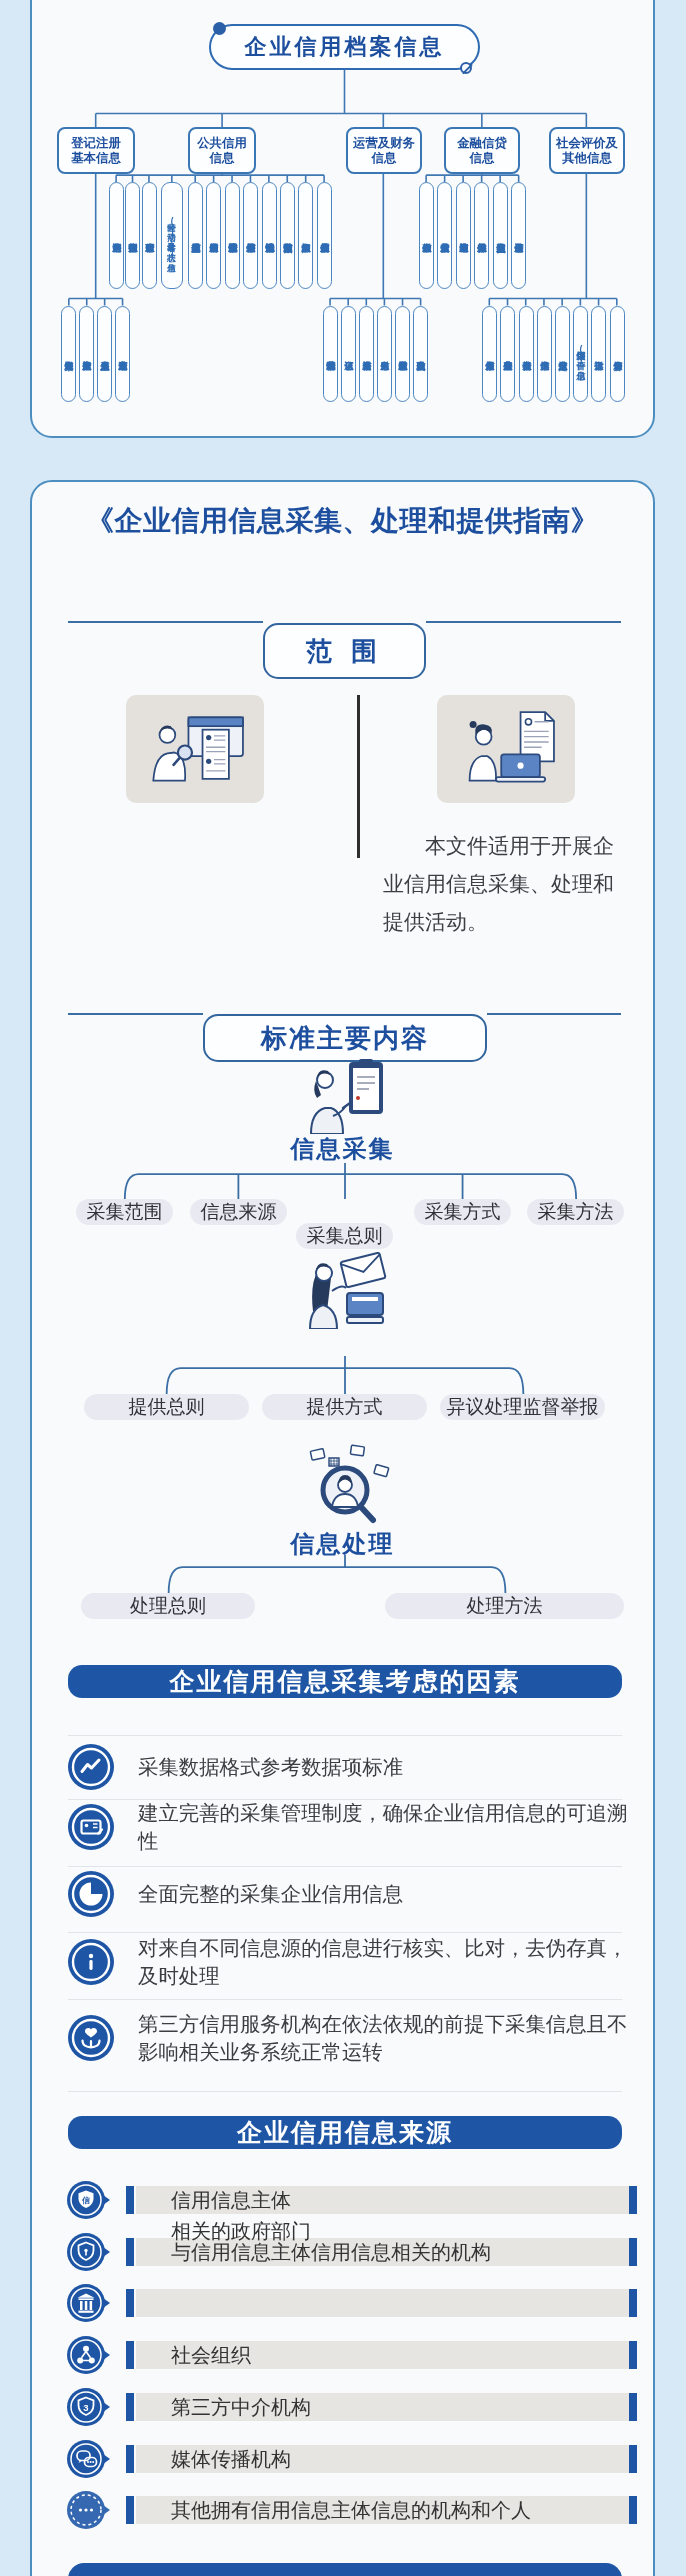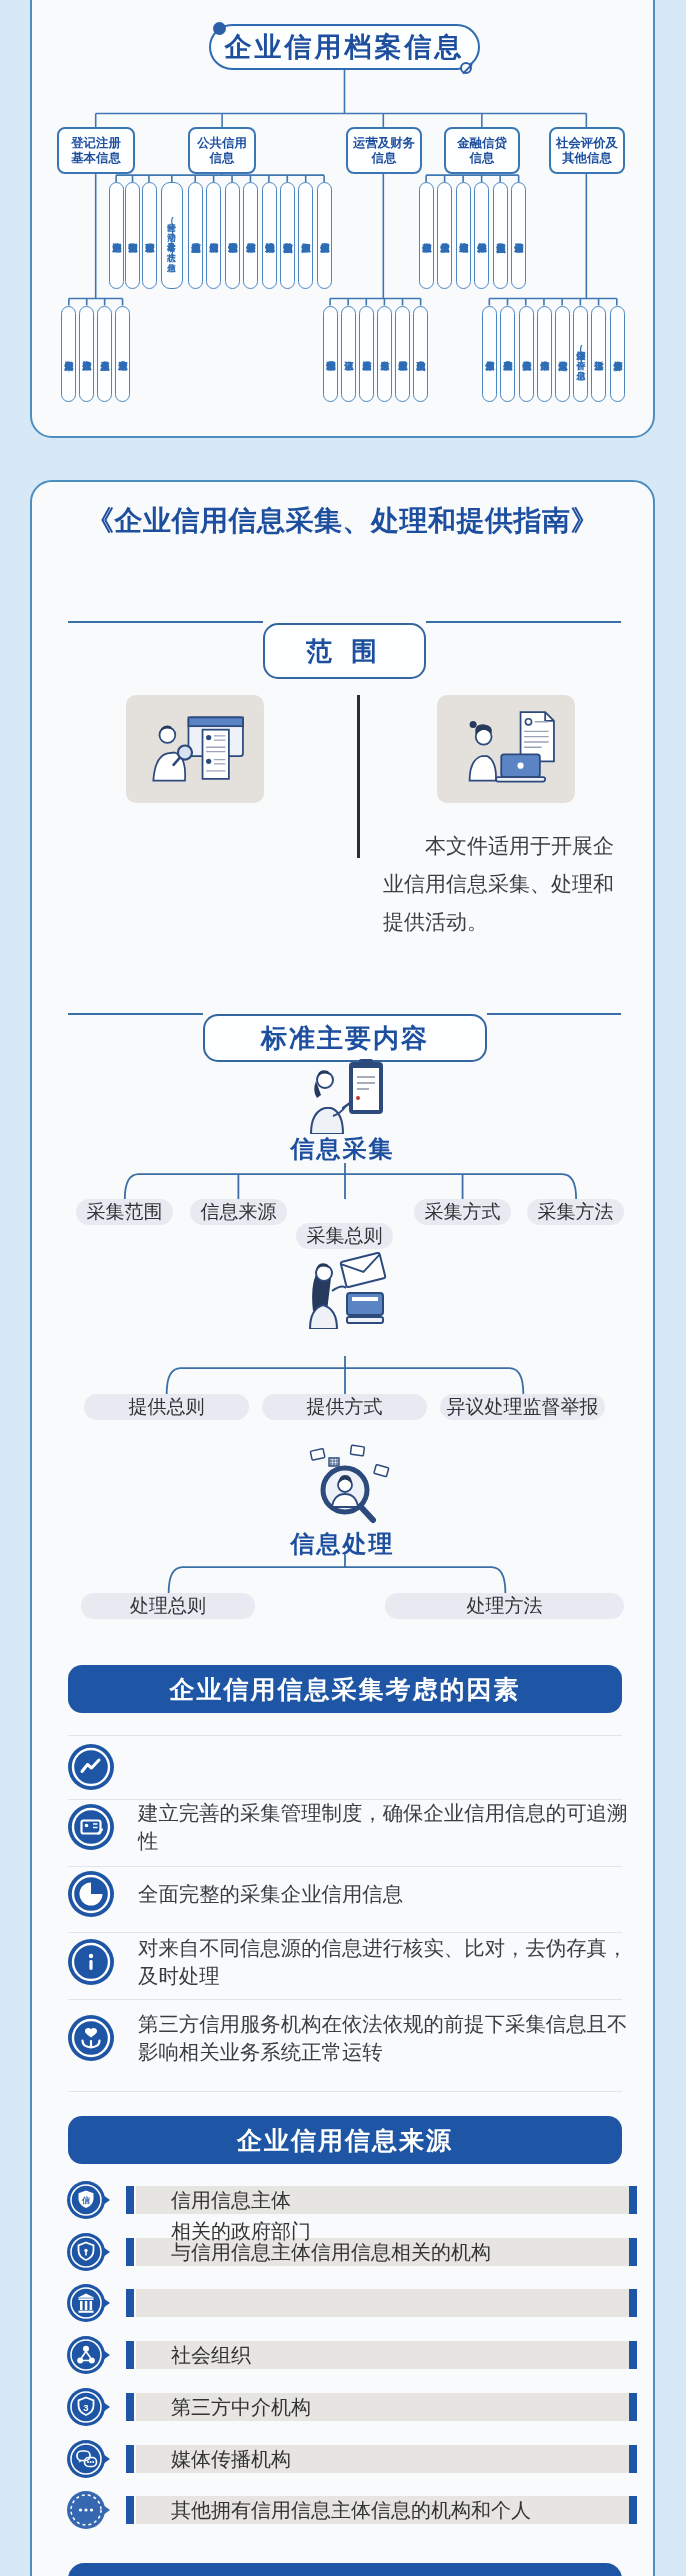--- a/index.html
+++ b/index.html
@@ -13,21 +13,21 @@
   .page{position:relative;width:686px;height:2576px;background:var(--pageBg);overflow:hidden;margin:0 auto;}
   .card{position:absolute;left:30px;width:625px;background:var(--cardBg);
         border:2px solid var(--cardBorder);border-radius:22px;}
   .card1{top:-24px;height:462px;}
   .card2{top:480px;height:2131px;}
   
   .tree-svg{position:absolute;left:0;top:0;}
   .title-pill{position:absolute;left:177px;top:46px;width:271px;height:46px;
       border:2.5px solid #2f6bb3;border-radius:24px;background:#fdfeff;
       display:flex;align-items:center;justify-content:center;
-      font-size:27px;font-weight:800;color:var(--navy);letter-spacing:3px;}
+      font-size:22px;font-weight:800;color:var(--navy);letter-spacing:3px;}
   .title-dot{position:absolute;left:2px;top:-4px;width:13px;height:13px;border-radius:50%;background:#2b5fa7;}
   .title-ring{position:absolute;right:6px;bottom:-6px;width:12px;height:12px;border-radius:50%;
       border:2px solid #2b5fa7;background:var(--cardBg);}
   .title-ring::after{content:"";position:absolute;left:-1px;top:4px;width:13px;height:2px;background:#2b5fa7;transform:rotate(-45deg);}
   .lv1box{position:absolute;height:47px;border:2px solid #3b76b4;border-radius:8px;background:#fdfeff;
       display:flex;align-items:center;justify-content:center;text-align:center;
       font-size:12.4px;line-height:15px;font-weight:700;color:var(--navy);white-space:pre-line;}
   .vpill{position:absolute;border:1.5px solid var(--pillB);border-radius:9px;background:#fdfeff;
       writing-mode:vertical-rl;text-orientation:upright;
       display:flex;align-items:center;justify-content:center;
@@ -43,21 +43,21 @@
       display:flex;align-items:center;justify-content:center;}
   .scope-divider{position:absolute;left:325px;top:213px;width:2.5px;height:163px;background:#2e2e2e;}
   .scope-p{position:absolute;font-size:21px;line-height:38px;color:var(--body);text-indent:2em;}
   .sec-label{position:absolute;left:0;width:100%;text-align:center;
       font-size:24px;font-weight:800;color:var(--navy);letter-spacing:2px;}
   .illo{position:absolute;}
   .bracket{position:absolute;left:44px;width:538px;height:40px;}
   .hpill{position:absolute;height:26px;border-radius:13px;background:var(--chip);
       display:flex;align-items:center;justify-content:center;
       font-size:19px;color:#2f3237;font-weight:500;}
-  .banner{position:absolute;left:36px;width:554px;height:48px;border-radius:14px;background:var(--banner);
+  .banner{position:absolute;left:36px;width:554px;height:33px;border-radius:14px;background:var(--banner);
       display:flex;align-items:center;justify-content:center;
       font-size:25px;font-weight:700;color:#fff;letter-spacing:2px;}
   .sep{position:absolute;left:36px;width:554px;height:1px;background:#e0e5e8;}
   .factor-icon{position:absolute;left:35px;width:48px;height:48px;}
   .factor-text{position:absolute;left:106px;width:490px;display:flex;align-items:center;
       font-size:20.4px;line-height:28px;color:#3b3d40;font-weight:500;}
   .src-icon{position:absolute;left:34px;width:48px;height:42px;}
   .src-accent{position:absolute;width:8px;height:28px;background:var(--banner);}
   .src-bar{position:absolute;left:104px;width:494px;height:28px;background:var(--grayBar);}
   .src-text{position:absolute;left:139px;height:28px;display:flex;align-items:center;
@@ -255,20 +255,21 @@
       <div class="sep" style="top: 1317px;"></div>
       <div class="sep" style="top: 1384px;"></div>
       <div class="sep" style="top: 1450px;"></div>
       <div class="sep" style="top: 1517px;"></div>
       <div class="sep" style="top: 1609px;"></div>
       <div class="factor-icon" style="top: 1261px;"><svg width="48" height="48" viewBox="0 0 48 48">
           <circle cx="24" cy="24" r="23" fill="#1e56a5"></circle>
           <circle cx="24" cy="24" r="18" fill="none" stroke="#fff" stroke-width="2.4"></circle>
           <polyline points="15,28.5 20.5,21.5 24.5,25 32,17" fill="none" stroke="#fff" stroke-width="3" stroke-linecap="round" stroke-linejoin="round"></polyline>
         </svg></div>
+      <div class="factor-text" style="top: 1253px; height: 64px;">采集数据格式参考数据项标准</div>
       <div class="factor-icon" style="top: 1321px;"><svg width="48" height="48" viewBox="0 0 48 48">
           <circle cx="24" cy="24" r="23" fill="#1e56a5"></circle>
           <circle cx="24" cy="24" r="18" fill="none" stroke="#fff" stroke-width="2.4"></circle>
           <rect x="14.5" y="17.5" width="19" height="13" rx="2" fill="none" stroke="#fff" stroke-width="2.2"></rect>
           <circle cx="19.5" cy="22.5" r="1.8" fill="#fff"></circle>
           <path d="M26,21 H30.5 M26,24.5 H30.5" stroke="#fff" stroke-width="1.6"></path>
           <path d="M31,30.5 L35,26.5" stroke="#fff" stroke-width="2.2" stroke-linecap="round"></path>
         </svg></div>
       <div class="factor-text" style="top: 1313px; height: 64px;">建立完善的采集管理制度，确保企业信用信息的可追溯性</div>
       <div class="factor-icon" style="top: 1388px;"><svg width="48" height="48" viewBox="0 0 48 48">

